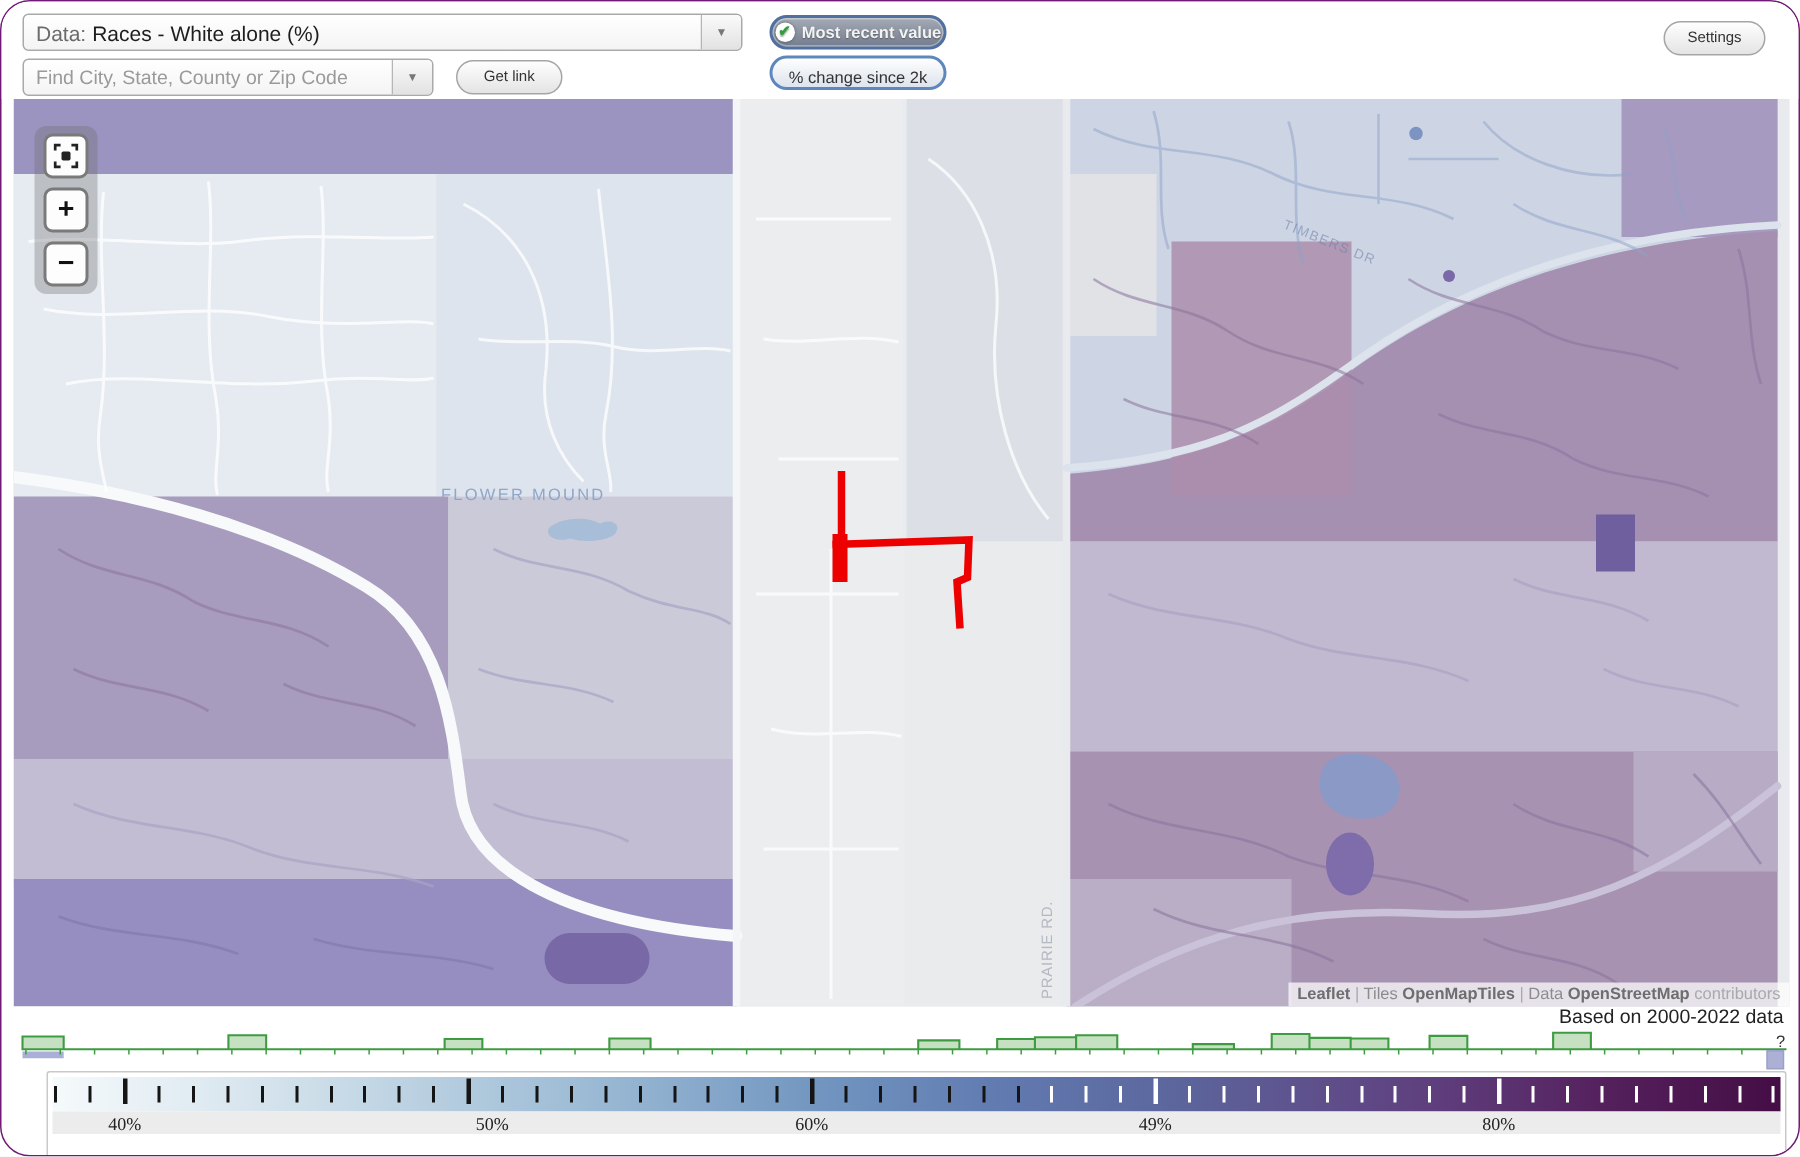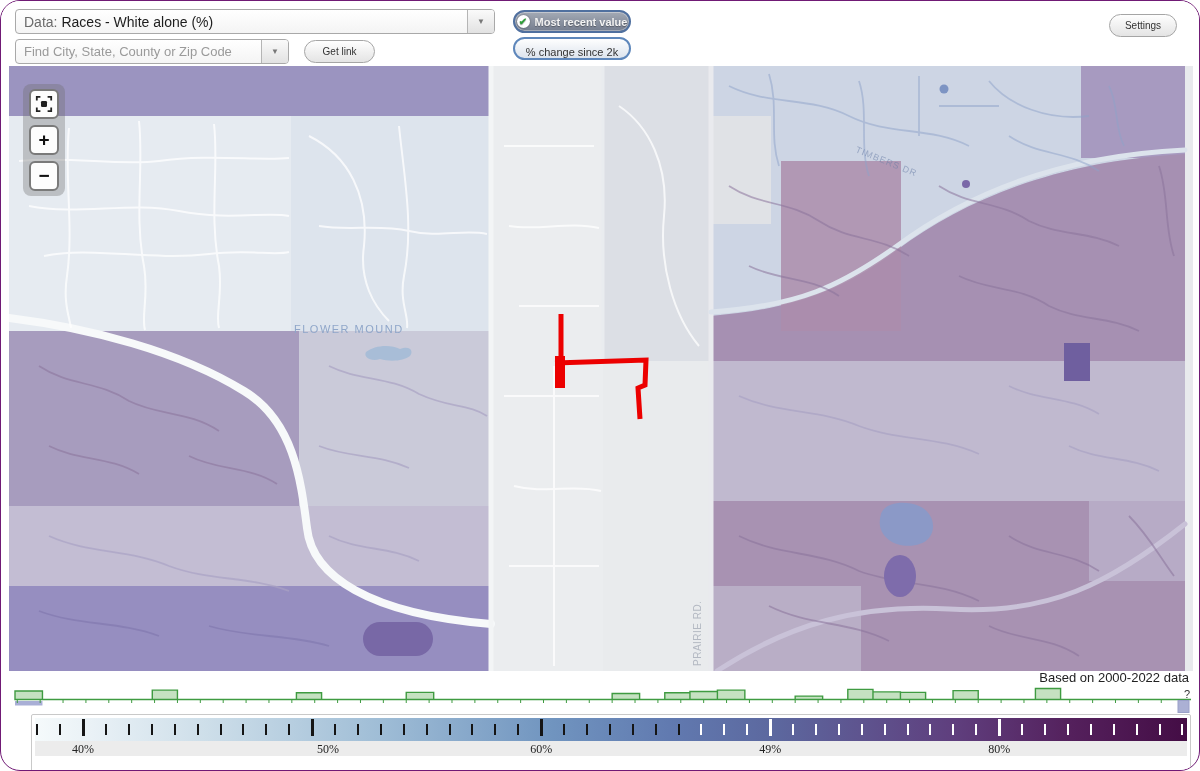--- a/index.html
+++ b/index.html
@@ -198,20 +198,21 @@
       <div class="mapbtn">
         <svg width="18" height="18" viewBox="0 0 30 30">
           <rect x="10" y="10" width="10" height="10" rx="2" fill="#222"></rect>
           <path d="M3,9 L3,3 L9,3 M21,3 L27,3 L27,9 M27,21 L27,27 L21,27 M9,27 L3,27 L3,21" stroke="#222" stroke-width="3" fill="none"></path>
         </svg>
       </div>
       <div class="mapbtn">+</div>
       <div class="mapbtn">−</div>
     </div>
 
+    <div id="attribution"><span class="strong">Leaflet</span><span> | </span><span class="plain">Tiles </span><span class="strong">OpenMapTiles</span><span> | </span><span class="plain">Data </span><span class="strong">OpenStreetMap</span><span> contributors</span></div>
   </div>
 
   <div id="status-right">Based on 2000-2022 data</div>
 
   <svg id="histogram" viewBox="0 0 1198 27">
       <rect x="14" y="14" width="27.455252918288004" height="4.5" fill="#a9afd6"></rect>
       <path d="M 14,12.5 L 14,12.5 L 14,4.029999999999999 L 41.455252918288004,4.029999999999999 L 41.455252918288004,12.5 L 151.27626459143968,12.5 L 151.27626459143968,3.1500000000000004 L 176.443579766537,3.1500000000000004 L 176.443579766537,12.5 L 295.41634241245146,12.5 L 295.41634241245146,5.68 L 320.5836575875486,5.68 L 320.5836575875486,12.5 L 405.23735408560316,12.5 L 405.23735408560316,5.35 L 432.6926070038911,5.35 L 432.6926070038911,12.5 L 611.1517509727628,12.5 L 611.1517509727628,6.56 L 638.6070038910507,6.56 L 638.6070038910507,12.5 L 663.7743190661479,12.5 L 663.7743190661479,5.68 L 688.9416342412453,5.68 L 688.9416342412453,12.5 L 688.9416342412453,12.5 L 688.9416342412453,4.470000000000001 L 716.3968871595331,4.470000000000001 L 716.3968871595331,12.5 L 716.3968871595331,12.5 L 716.3968871595331,3.1500000000000004 L 743.852140077821,3.1500000000000004 L 743.852140077821,12.5 L 794.1867704280156,12.5 L 794.1867704280156,9.09 L 821.6420233463036,9.09 L 821.6420233463036,12.5 L 846.8093385214008,12.5 L 846.8093385214008,2.379999999999999 L 871.9766536964983,2.379999999999999 L 871.9766536964983,12.5 L 871.9766536964983,12.5 L 871.9766536964983,4.91 L 899.4319066147859,4.91 L 899.4319066147859,12.5 L 899.4319066147859,12.5 L 899.4319066147859,5.35 L 924.5992217898835,5.35 L 924.5992217898835,12.5 L 952.0544747081714,12.5 L 952.0544747081714,3.59 L 977.2217898832686,3.59 L 977.2217898832686,12.5 L 1034.420233463035,12.5 L 1034.420233463035,1.5 L 1059.5875486381321,1.5 L 1059.5875486381321,12.5 L 1190,12.5 Z" fill="#b7dab2" fill-opacity="0.8" stroke="#3f9b41" stroke-width="1.4"></path>
       <line x1="16.287937743190696" x2="16.287937743190696" y1="12.5" y2="16" stroke="#3f9b41" stroke-width="1"></line>
       <line x1="39.16731517509731" x2="39.16731517509731" y1="12.5" y2="16" stroke="#3f9b41" stroke-width="1"></line>
       <line x1="62.046692607003926" x2="62.046692607003926" y1="12.5" y2="16" stroke="#3f9b41" stroke-width="1"></line>

